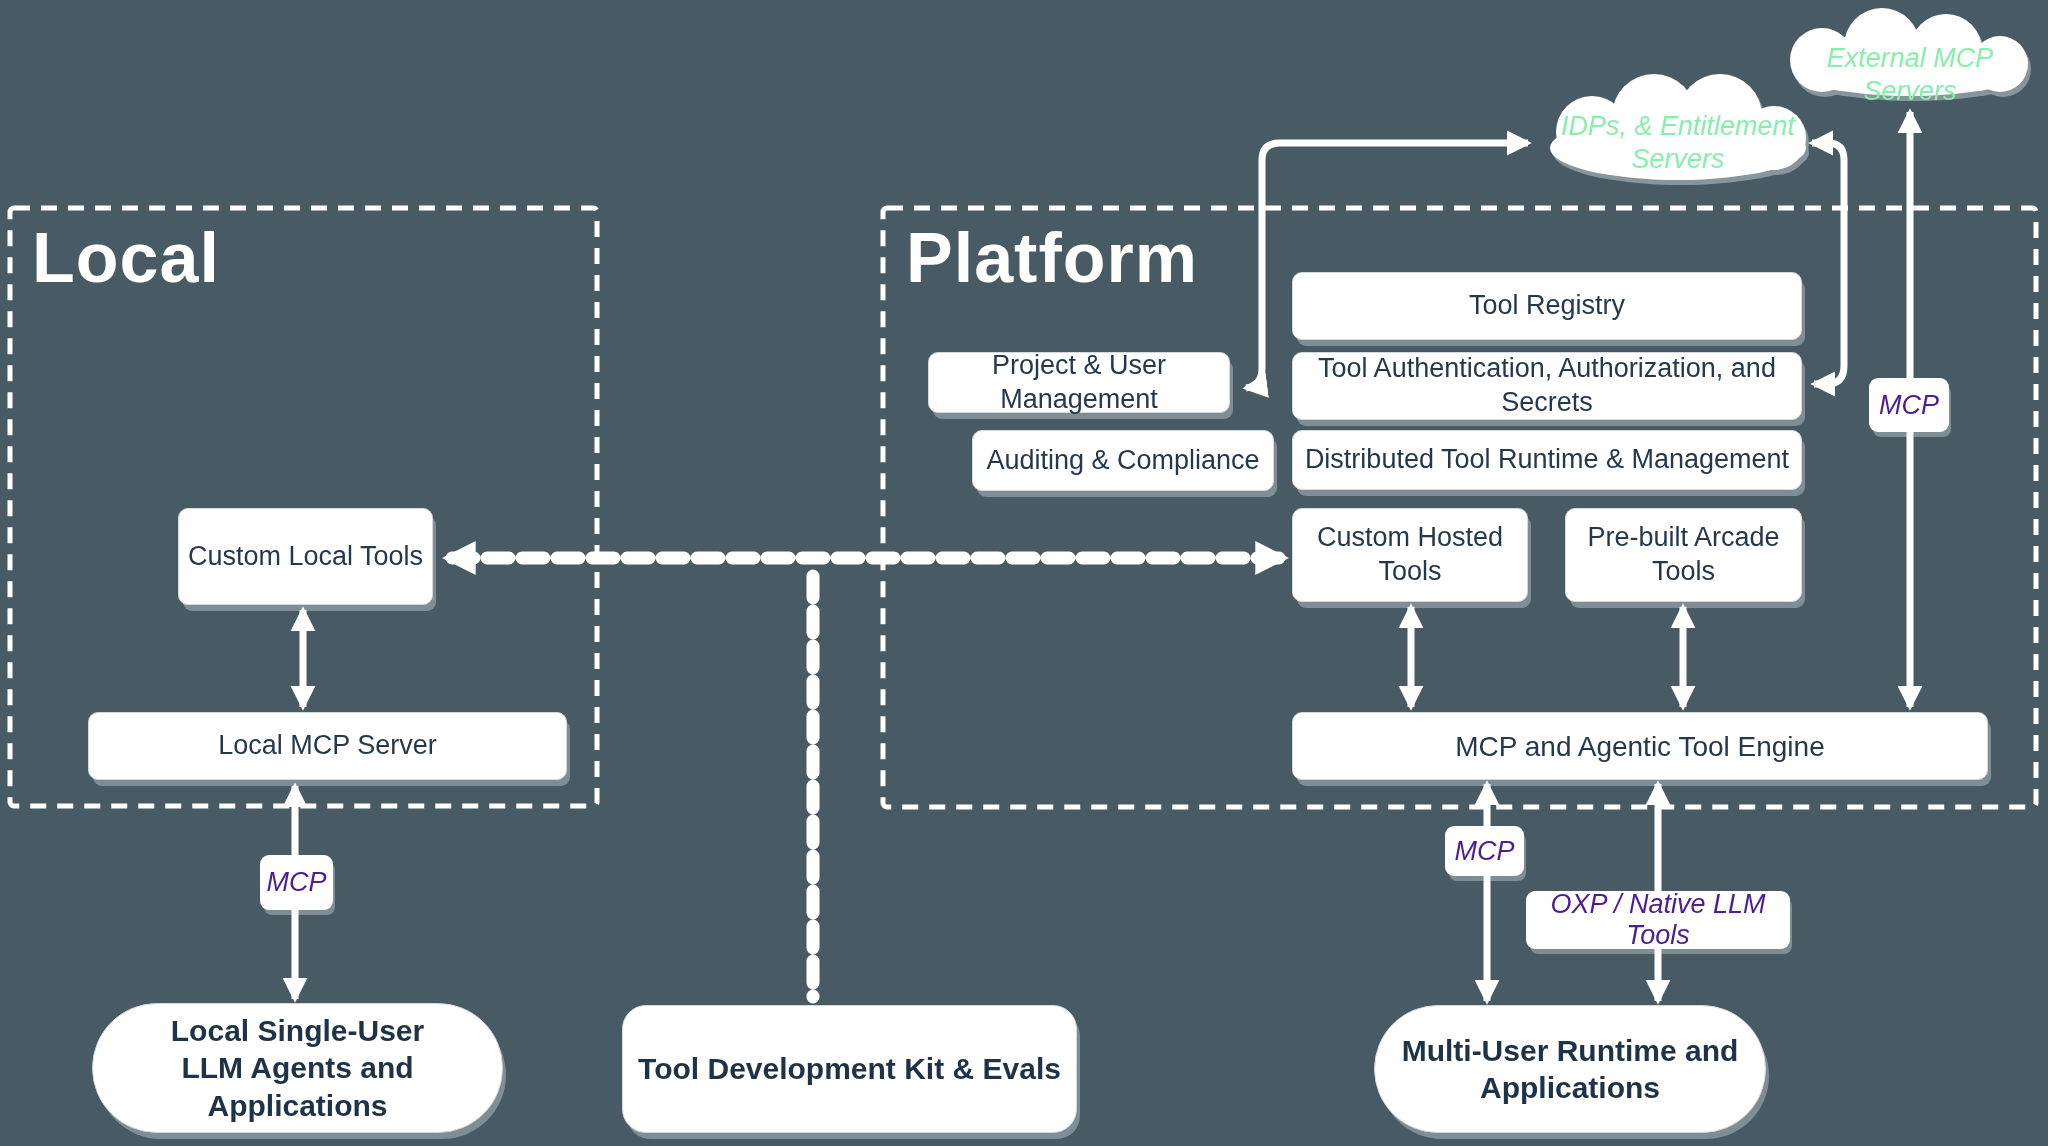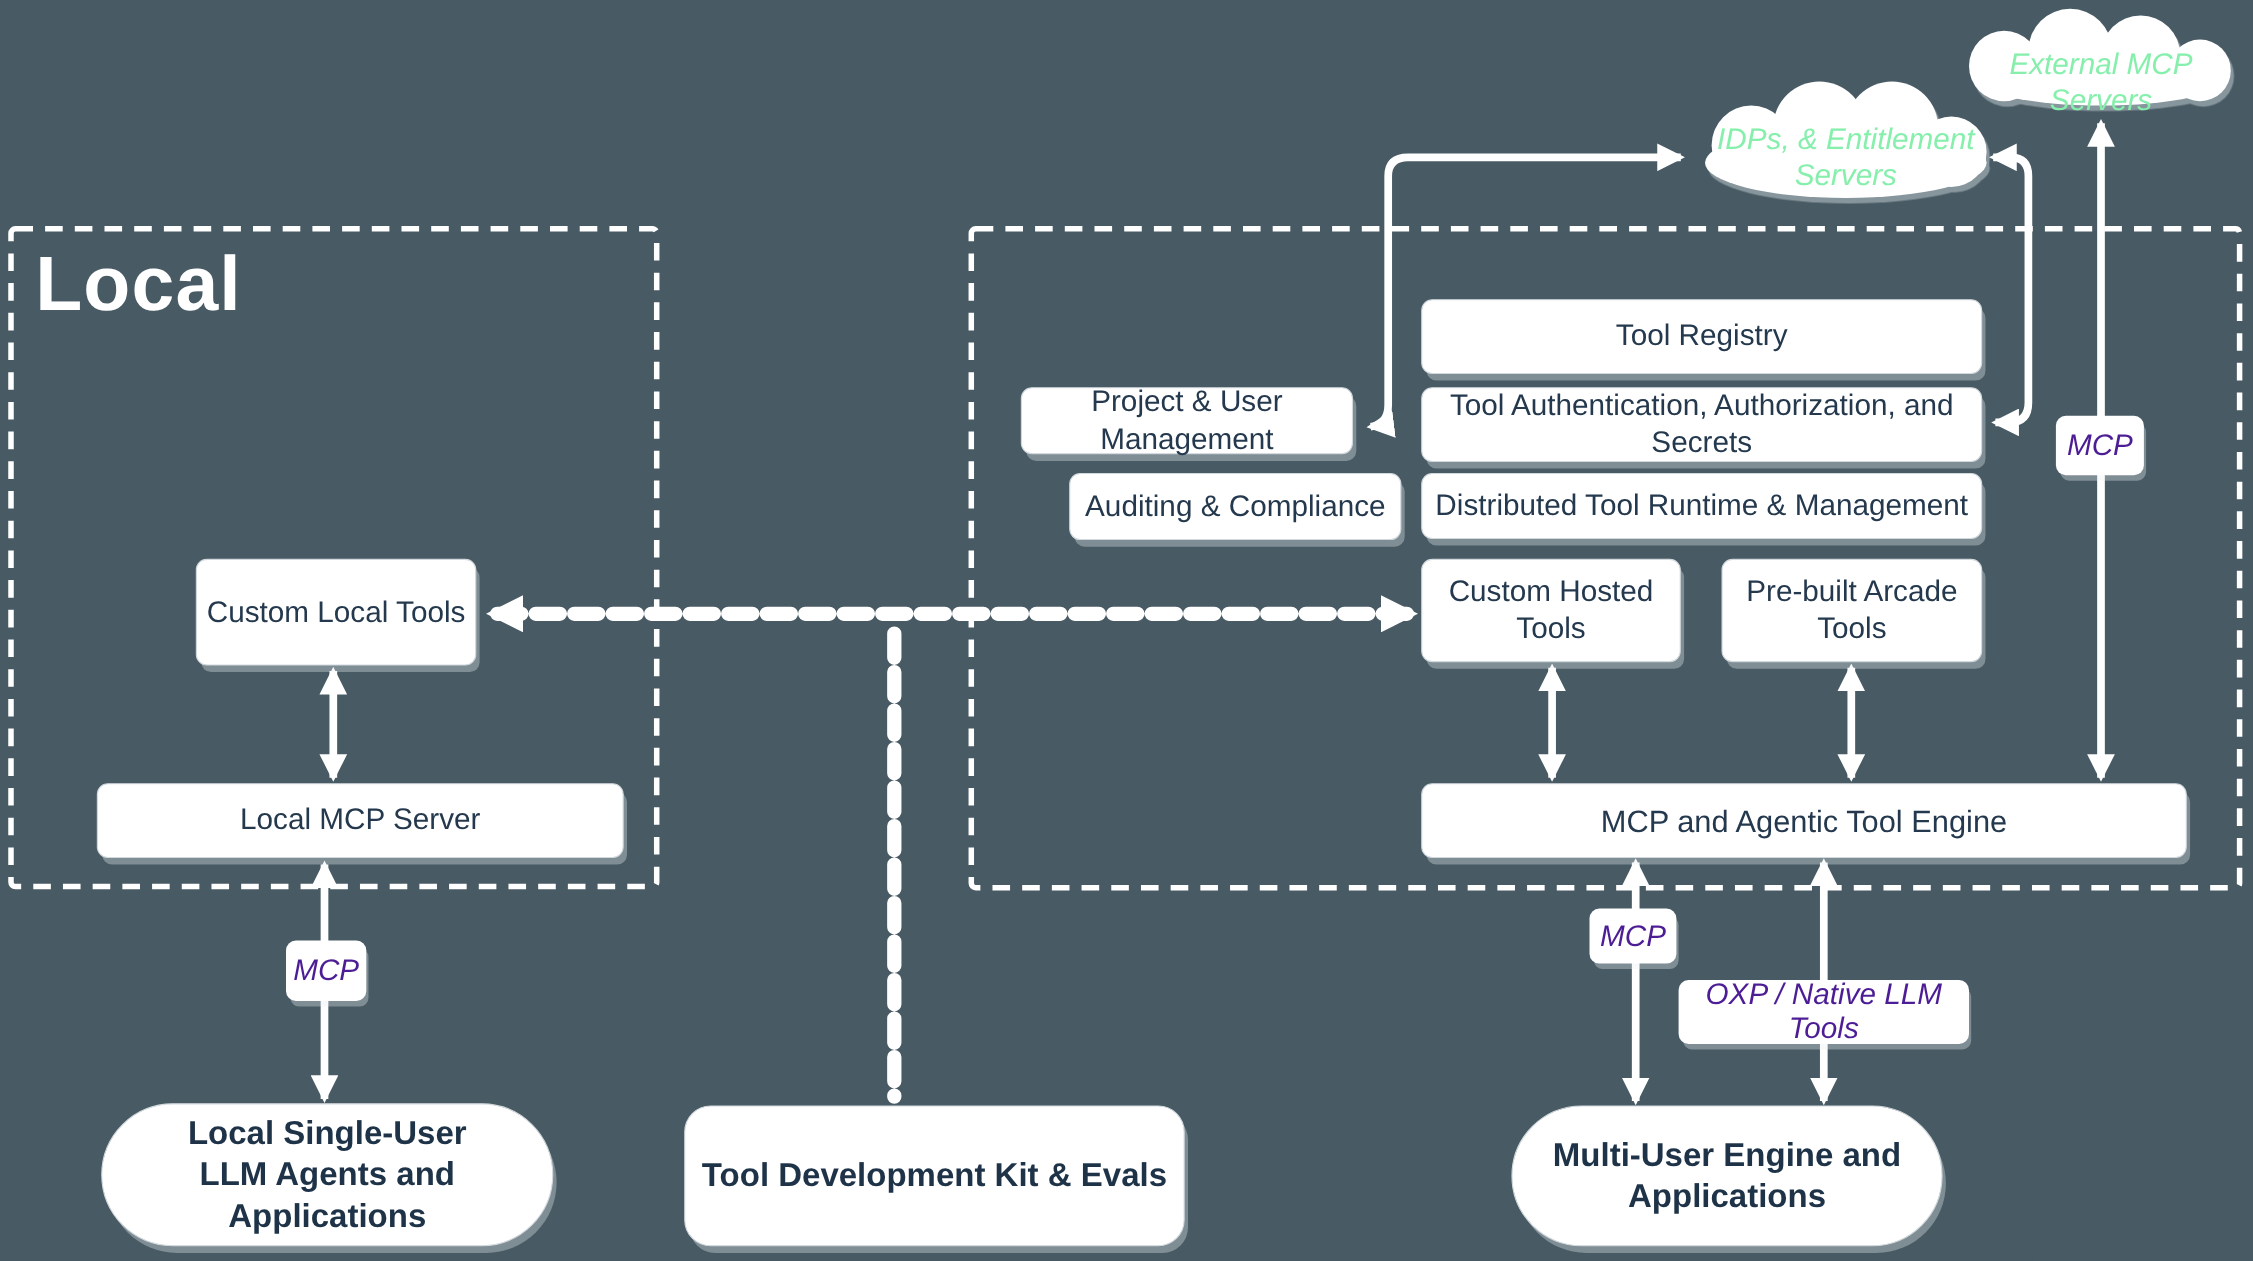--- a/index.html
+++ b/index.html
@@ -82,20 +82,21 @@
     <path d="M1487,784 L1487,1001" fill="none" stroke="#ffffff" stroke-width="7" marker-start="url(#ah)" marker-end="url(#ah)"></path>
 
     <path d="M1658,784 L1658,1001" fill="none" stroke="#ffffff" stroke-width="7" marker-start="url(#ah)" marker-end="url(#ah)"></path>
 
     <path d="M452,558 L1279,558" fill="none" stroke="#ffffff" stroke-width="13" stroke-dasharray="22 13" stroke-linecap="round" marker-start="url(#ahb)" marker-end="url(#ahb)"></path>
 
     <path d="M813,576 L813,997" fill="none" stroke="#ffffff" stroke-width="13" stroke-dasharray="22 13" stroke-linecap="round"></path>
   </svg>
 
   <div class="sec-title" style="left:32px;top:218px;">Local</div>
+  <div class="sec-title" style="left:906px;top:218px;">Platform</div>
 
   <div class="cloud-text" style="left:1790px;top:42px;width:240px;">External MCP Servers</div>
   <div class="cloud-text" style="left:1558px;top:110px;width:240px;">
     <span>IDPs, &amp; Entitlement</span><br>
     <span>Servers</span>
   </div>
 
   <div class="node" style="left:1292px;top:272px;width:510px;height:68px;">Tool Registry</div>
   <div class="node" style="left:1292px;top:352px;width:510px;height:68px;">Tool Authentication, Authorization, and Secrets</div>
   <div class="node" style="left:1292px;top:430px;width:510px;height:60px;">Distributed Tool Runtime &amp; Management</div>
@@ -117,18 +118,18 @@
     <div>
       <div>Local Single-User</div>
       <div>LLM Agents and Applications</div>
     </div>
   </div>
 
   <div class="node bold" style="left:622px;top:1005px;width:455px;height:128px;border-radius:24px;">Tool Development Kit &amp; Evals</div>
 
   <div class="node bold pill" style="left:1374px;top:1005px;width:392px;height:128px;">
     <div>
-      <div>Multi-User Engine and</div>
+      <div>Multi-User Runtime and</div>
       <div>Applications</div>
     </div>
   </div>
 
 </div>
 
 </body></html>

